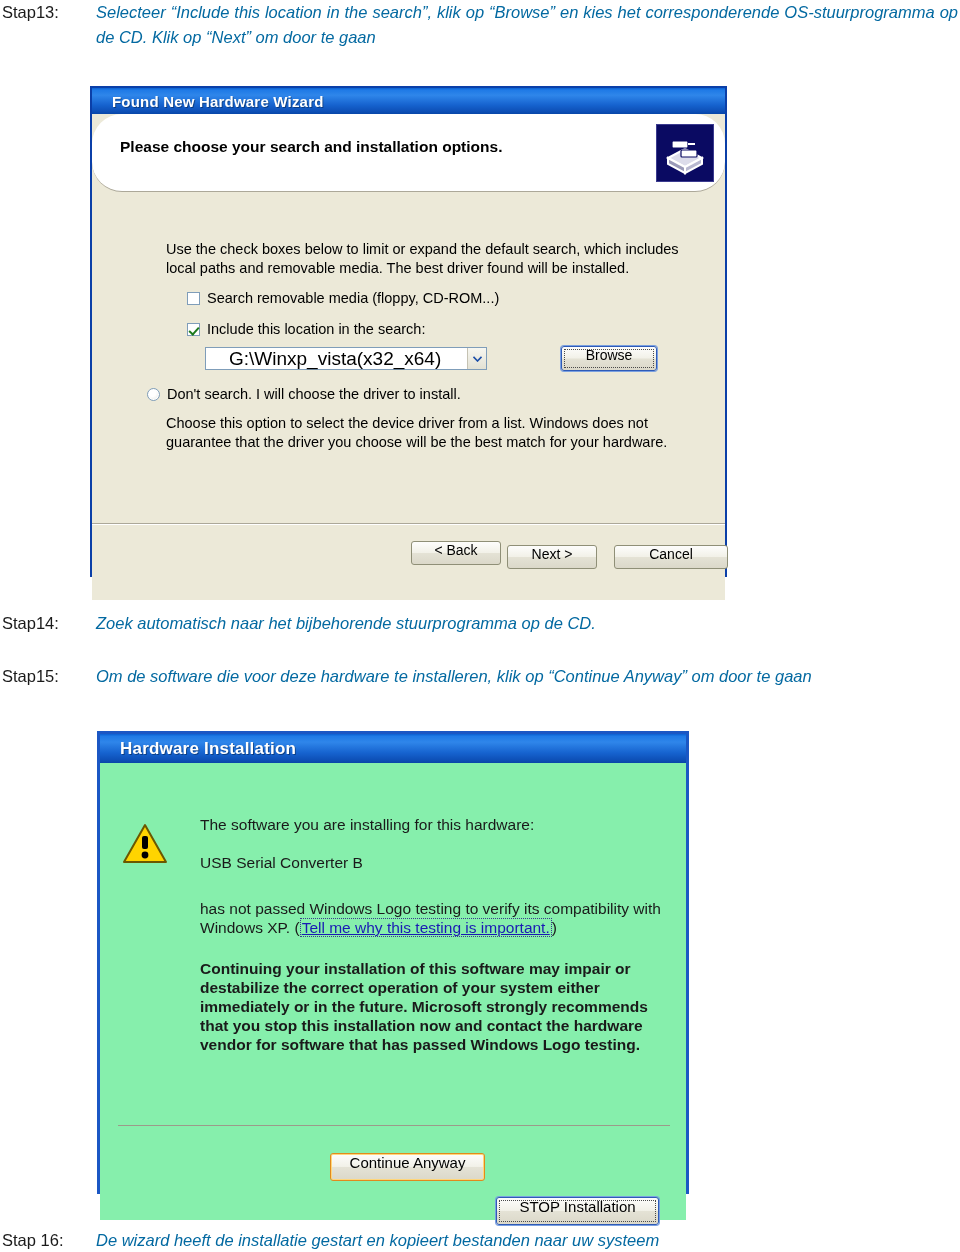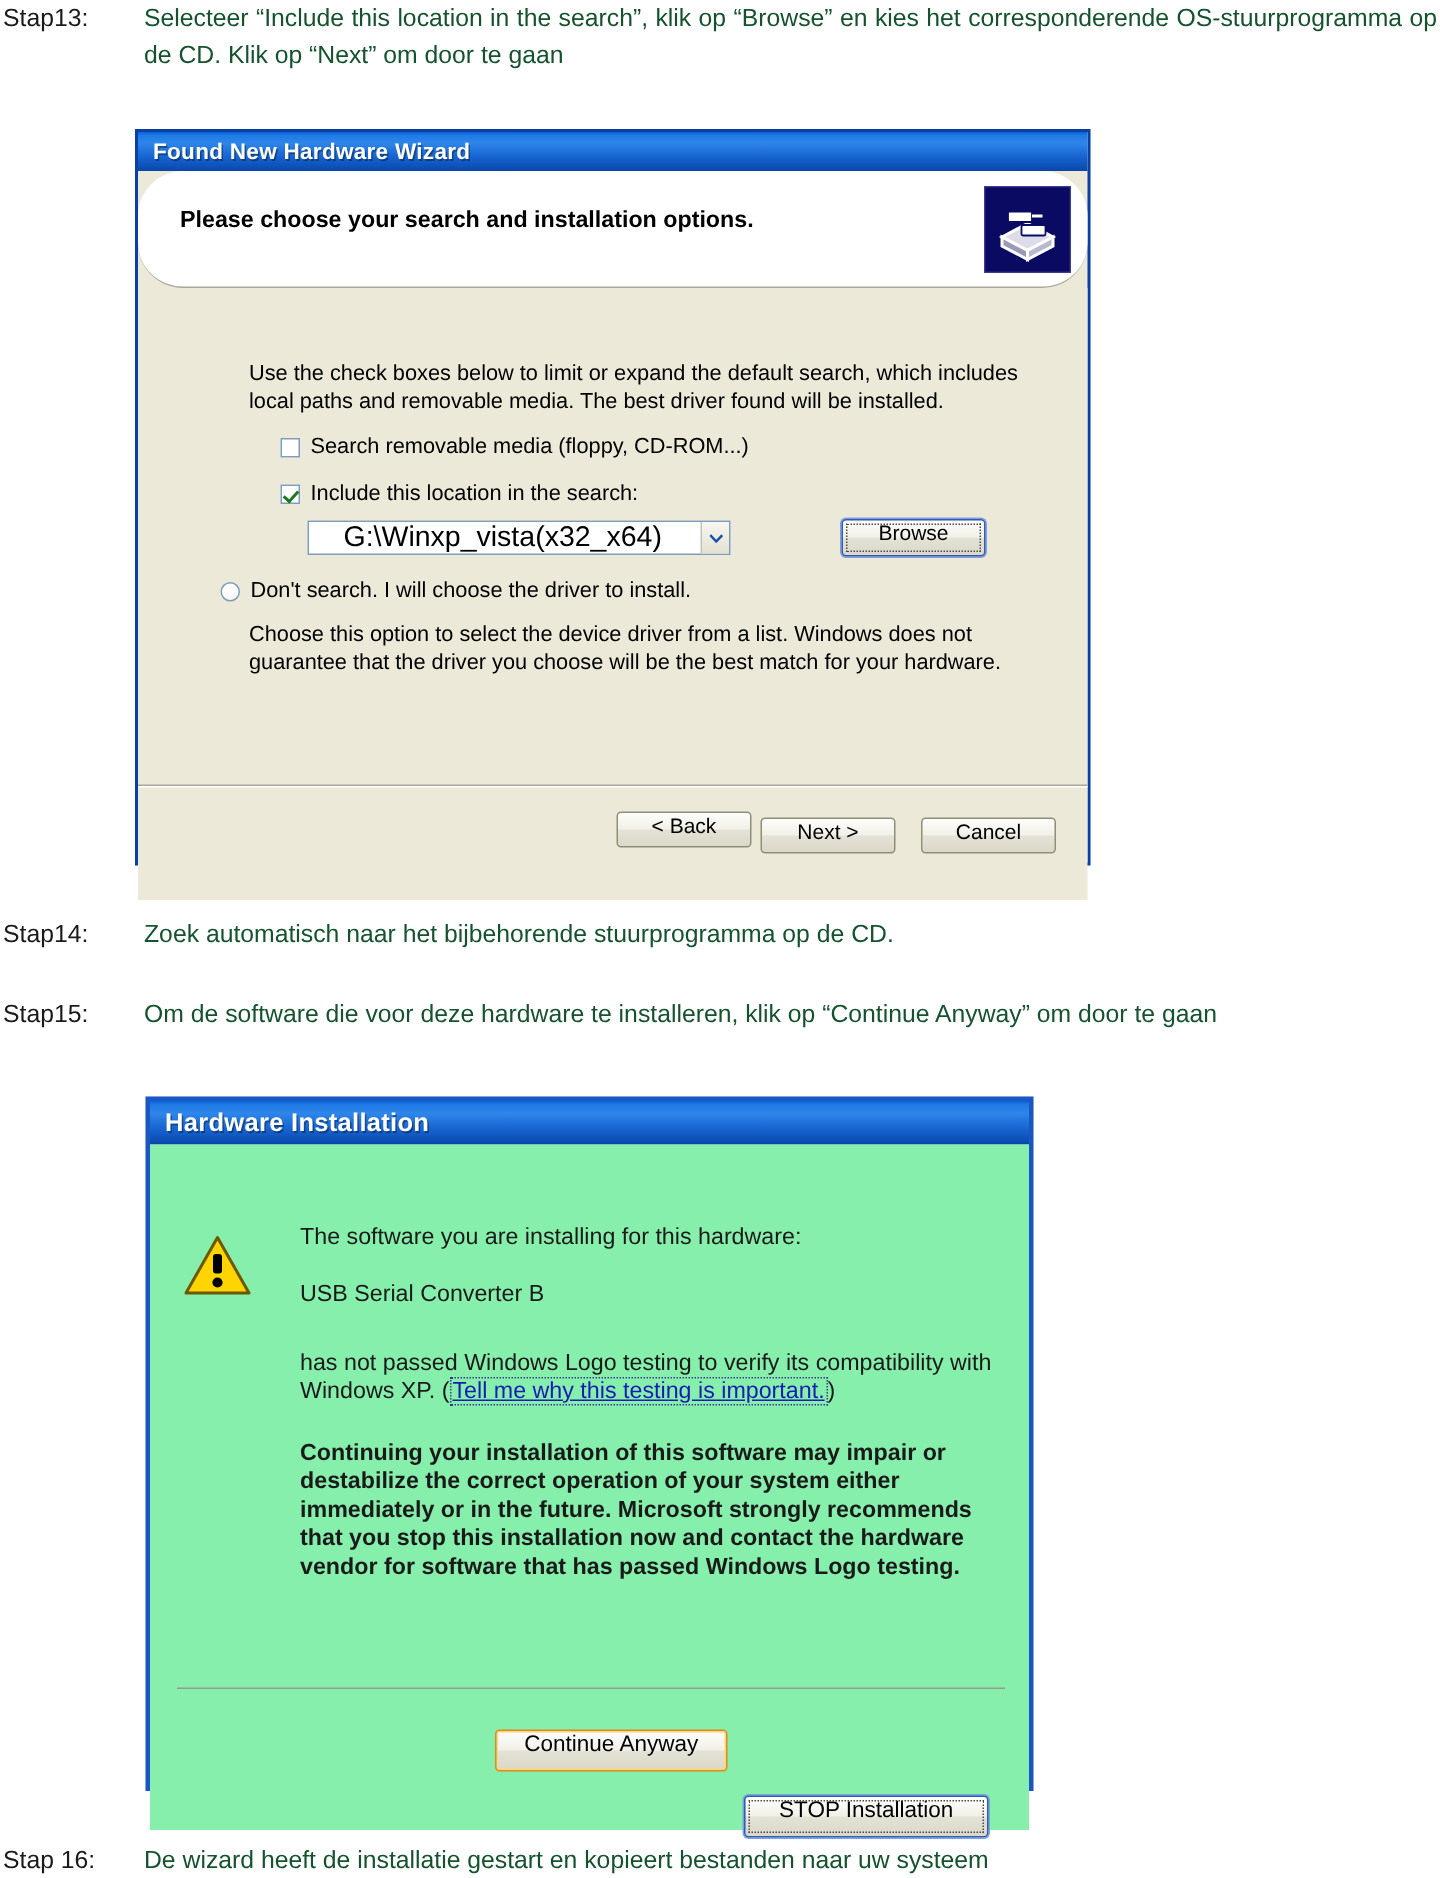--- a/index.html
+++ b/index.html
@@ -26,22 +26,23 @@
     flex: 0 0 auto;
     font-size: 16.5px;
     line-height: 25px;
     white-space: nowrap;
     color: #1a1a1a;
   }
   .step-body {
     flex: 1 1 auto;
     font-size: 16.5px;
     line-height: 25px;
-    color: #14532d;
+    color: #0369a1;
     text-align: justify;
+    font-style: italic;
   }
   .step-body.nojust { text-align: left; }
 
   #step13 { left: 2px;  top: 0px;   width: 956px; }
   #step13 .step-label { width: 94px; }
   #step14 { left: 2px;  top: 611px; width: 900px; }
   #step14 .step-label { width: 94px; }
   #step15 { left: 2px;  top: 664px; width: 952px; }
   #step15 .step-label { width: 94px; }
   #step16 { left: 2px;  top: 1228px; width: 900px; }
@@ -58,21 +59,21 @@
   .titlebar {
     height: 26px;
     background: linear-gradient(to bottom,
         #0a60d2 0%, #1f7ae6 8%, #2f86ea 28%,
         #1663cf 65%, #0d4fb6 90%, #0846a8 100%);
     color: #ffffff;
     font-size: 15px;
     font-weight: bold;
     display: flex;
     align-items: center;
-    padding-left: 10px;
+    padding-left: 20px;
     letter-spacing: .2px;
     text-shadow: 1px 1px 0 rgba(0,0,0,.35);
   }
 
   
   #wizard-dialog {
     left: 90px;
     top: 86px;
     width: 637px;
     height: 491px;
@@ -349,21 +350,21 @@
     <div class="para" style="left:74px; top:222px; width:545px;">Choose this option to select the device driver from a list.  Windows does not guarantee that the driver you choose will be the best match for your hardware.</div>
   </div>
 
   <div class="wiz-footer">
     <div class="btn" style="left:319px; top:16px; width:90px;">
       <span>&lt; Back</span>
     </div>
     <div class="btn" style="left:415px; top:20px; width:90px;">
       <span>Next &gt;</span>
     </div>
-    <div class="btn" style="left:522px; top:20px; width:90px;">
+    <div class="btn" style="left:522px; top:20px; width:114px;">
       <span>Cancel</span>
     </div>
   </div>
 </div>
 
 <div class="step-row" id="step14">
   <div class="step-label">Stap14:</div>
   <div class="step-body nojust">Zoek automatisch naar het bijbehorende stuurprogramma op de CD.</div>
 </div>
 

